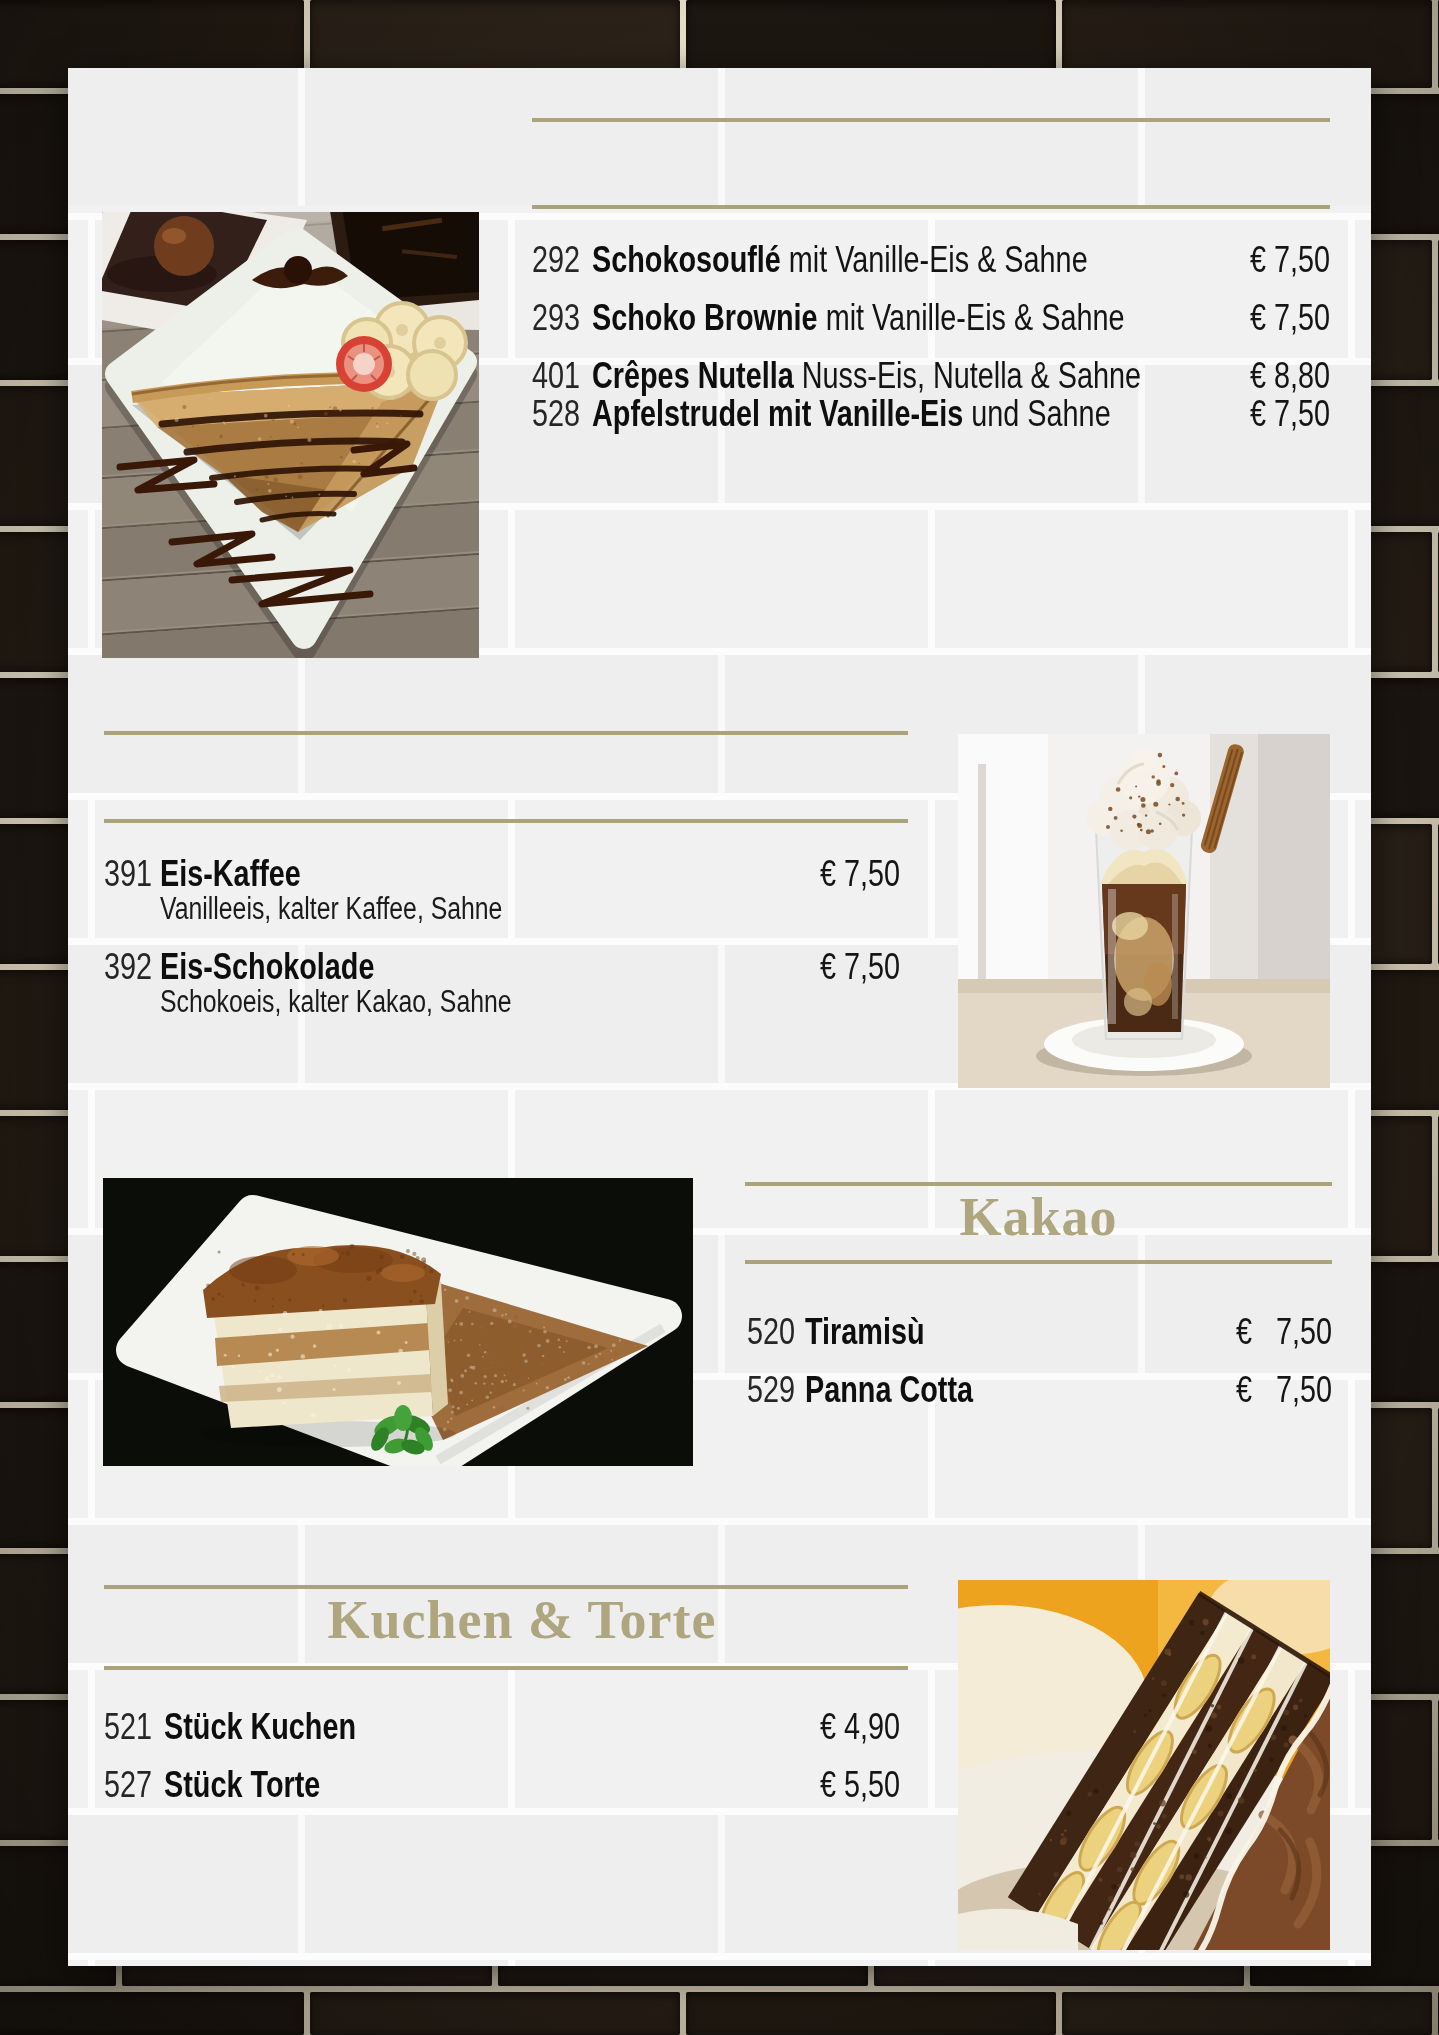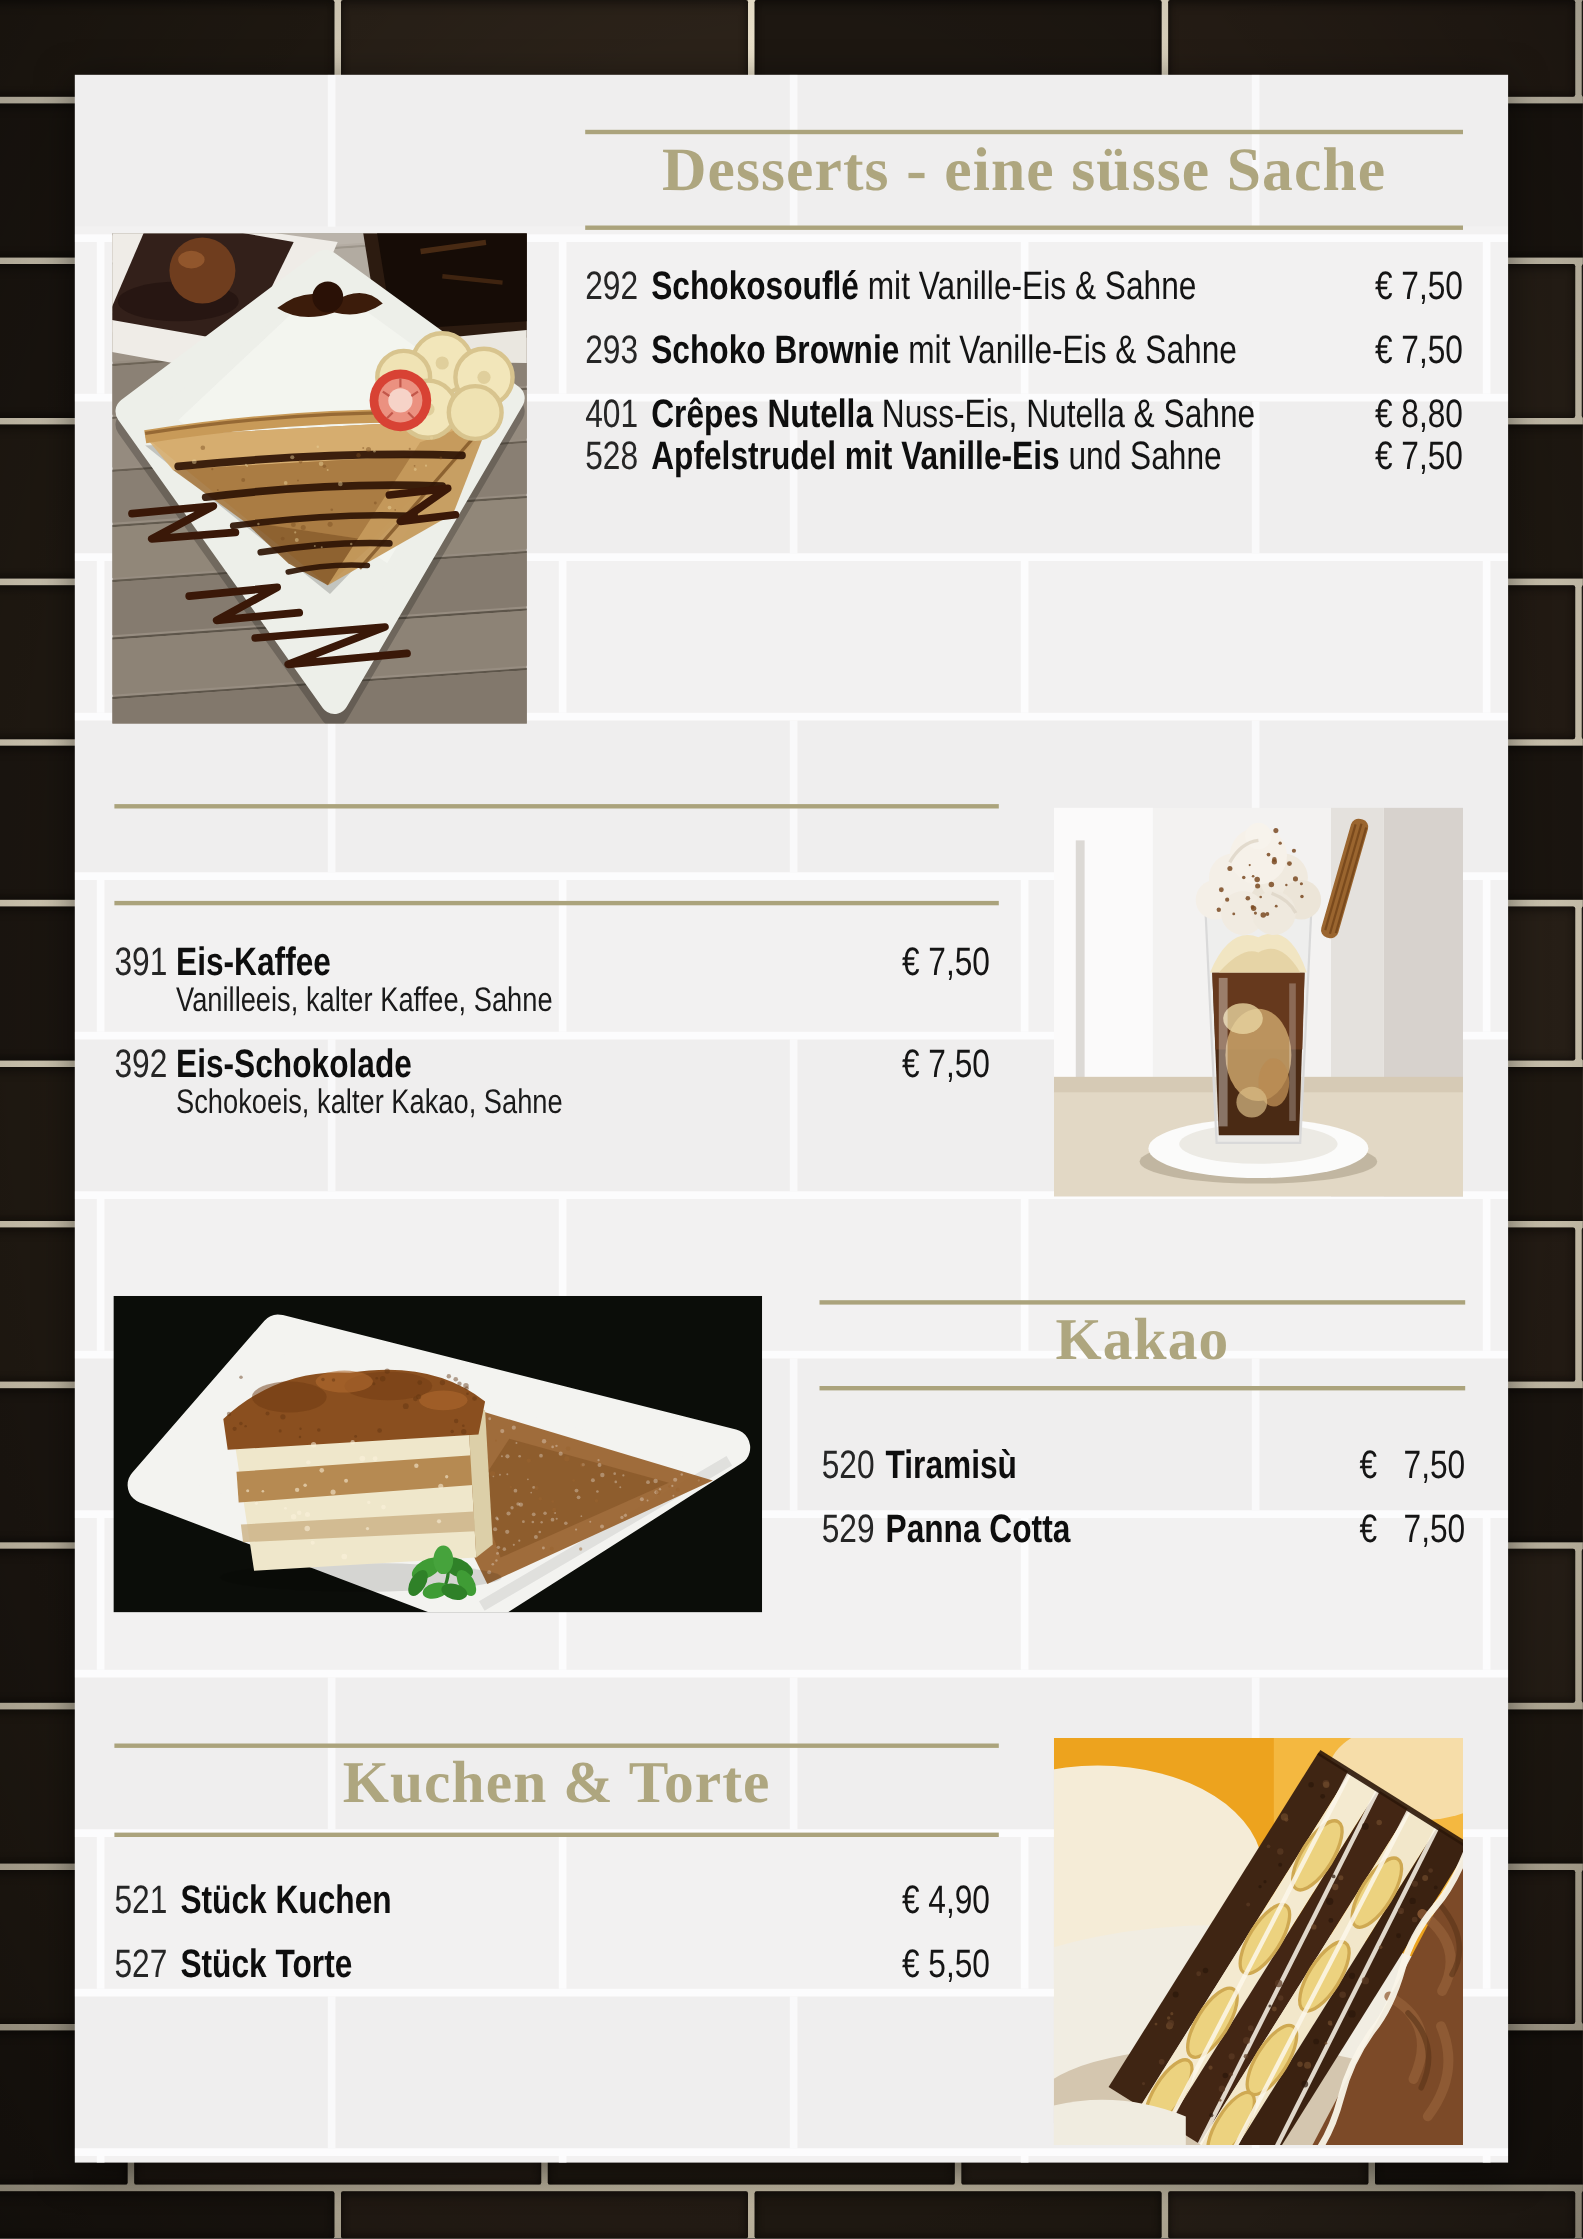--- a/index.html
+++ b/index.html
@@ -187,21 +187,20 @@
         <div class="ptile-v" style="left: 650px; top: 1747px; height: 138px;"></div>
         <div class="ptile-v" style="left: 1070px; top: 1747px; height: 138px;"></div>
         <div class="ptile-tint" style="top: 1747px; height: 138px;"></div>
         <div class="ptile-v" style="left: 20px; top: 1892px; height: 138px;"></div>
         <div class="ptile-v" style="left: 440px; top: 1892px; height: 138px;"></div>
         <div class="ptile-v" style="left: 860px; top: 1892px; height: 138px;"></div>
         <div class="ptile-v" style="left: 1280px; top: 1892px; height: 138px;"></div>
       </div>
 
     <div class="rule" style="left:464px;top:50px;width:798px"></div>
-    <div class="sec-title big" style="left:464px;top:57px;width:798px">Desserts - eine süsse Sache</div>
     <div class="rule" style="left:464px;top:137px;width:798px"></div>
 
     <div class="row" style="left:464px;top:168px;width:798px;height:48px">
       <span class="num">292</span>
       <span class="itxt" style="left:60px"><b>Schokosouflé</b> <span>mit Vanille-Eis &amp; Sahne</span></span>
       <span class="price" style="width:100px">
           <span>€</span>
           <span>7,50</span>
         </span>
     </div>
@@ -267,21 +266,21 @@
     <div class="row" style="left:679px;top:1298px;width:585px;height:48px">
       <span class="num">529</span>
       <span class="itxt" style="left:58px"><b>Panna Cotta</b></span>
       <span class="price" style="width:120px">
           <span>€</span>
           <span>7,50</span>
         </span>
     </div>
 
     <div class="rule" style="left:36px;top:1517px;width:804px"></div>
-    <div class="sec-title" style="left:36px;top:1522px;width:804px">Kuchen &amp; Torte</div>
+    <div class="sec-title" style="left:52px;top:1522px;width:804px">Kuchen &amp; Torte</div>
     <div class="rule" style="left:36px;top:1598px;width:804px"></div>
 
     <div class="row" style="left:36px;top:1635px;width:796px;height:48px">
       <span class="num">521</span>
       <span class="itxt" style="left:60px"><b>Stück Kuchen</b></span>
       <span class="price" style="width:100px">
           <span>€</span>
           <span>4,90</span>
         </span>
     </div>

